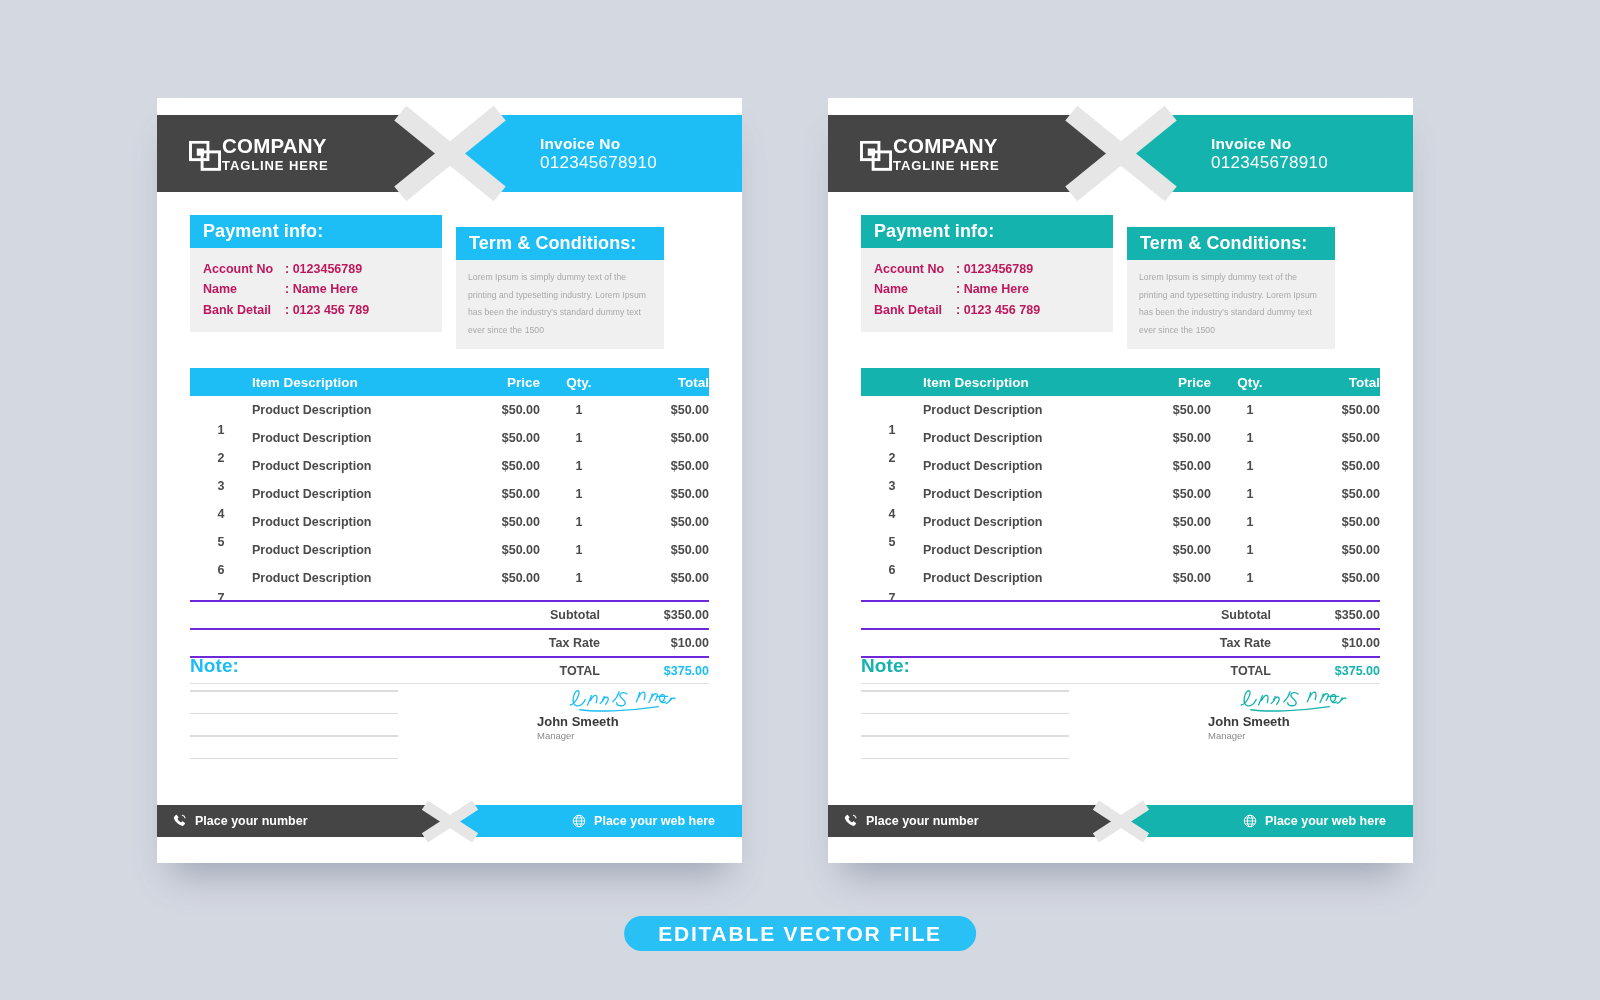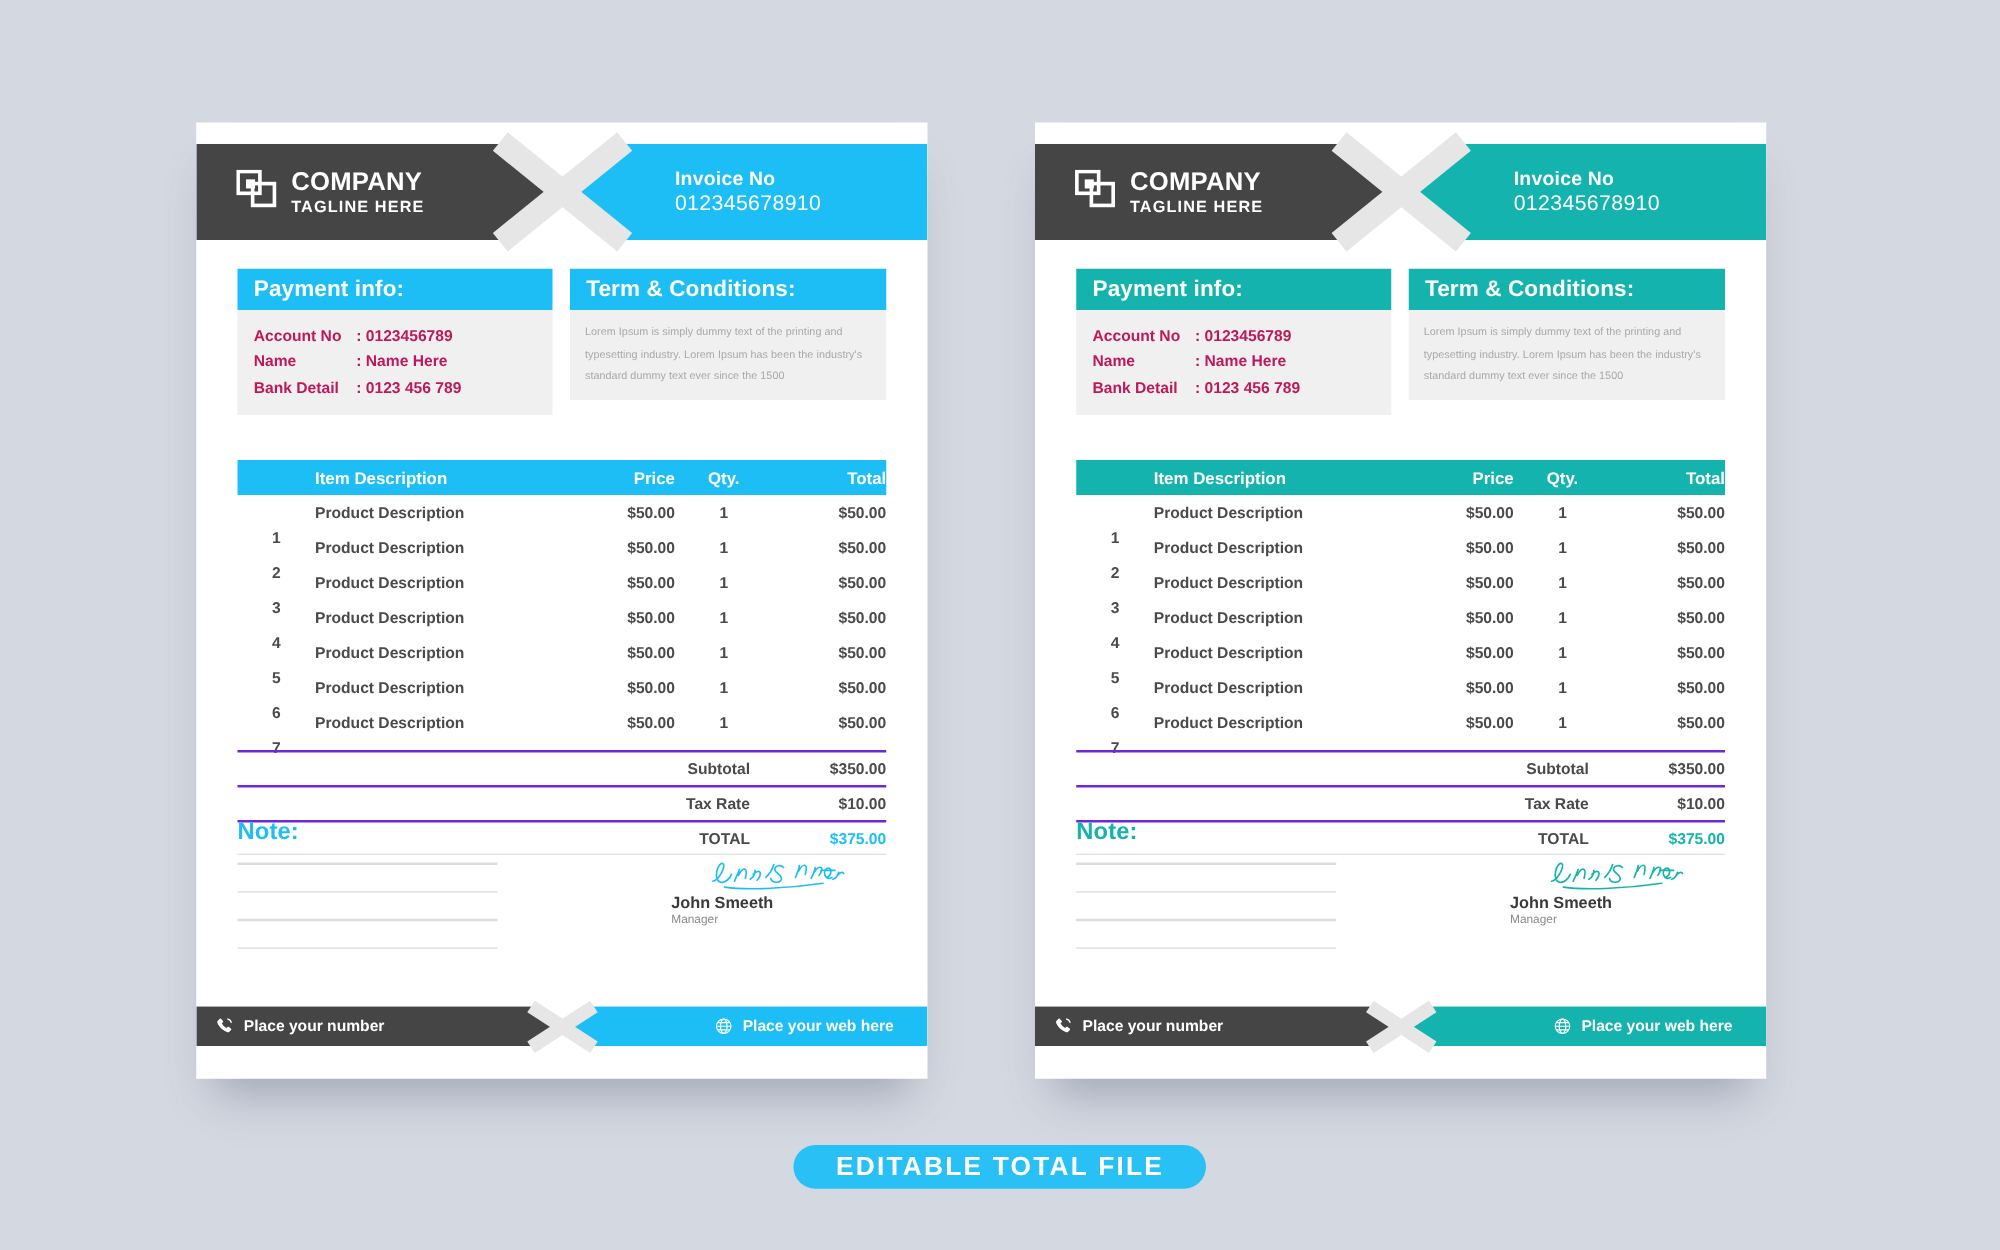--- a/index.html
+++ b/index.html
@@ -46,21 +46,21 @@
     width: 128px; height: 19px;
     background: #e6e6e6;
     margin-left: -64px; margin-top: -9.5px;
   }
   .hdr-x .bar.a { transform: rotate(39deg); }
   .hdr-x .bar.b { transform: rotate(-39deg); }
 
   .brand {
     position: absolute; left: 32px; top: 50%;
     transform: translateY(-50%);
-    display: flex; align-items: flex-start; gap: 11px;
+    display: flex; align-items: flex-end; 
   }
   .logo-mark { width: 33px; height: 31px; display: block; }
   .brand-txt { line-height: 1; }
   .brand-name {
     color: #fff; font-size: 20.5px; font-weight: bold;
     letter-spacing: .2px;
   }
   .brand-tag {
     color: #fff; font-size: 13px; font-weight: 600;
     letter-spacing: .9px; margin-top: 3px;
@@ -72,21 +72,21 @@
   }
   .inv-no .lbl { font-size: 15.5px; font-weight: bold; letter-spacing: .2px; }
   .inv-no .val { font-size: 17px; font-weight: 500; letter-spacing: .3px; }
 
   
   .info-band {
     position: absolute; left: 33px; top: 117px;
     width: 519px; display: flex; gap: 14px;
   }
   .info-box { width: 252px; }
-  .info-box.wide { width: 253px; }
+  .info-box.wide { width: 208px; margin-top: 12px; }
   .info-head {
     height: 33px; display: flex; align-items: center;
     padding-left: 13px;
     color: #fff; font-size: 18px; font-weight: bold;
     letter-spacing: .1px;
   }
   .info-body {
     background: #f0f0f0; padding: 11px 13px 12px 13px;
   }
   .pay-row {
@@ -539,15 +539,15 @@
               <line x1="2.4" y1="4.6" x2="13.6" y2="4.6"></line>
               <line x1="2.4" y1="11.4" x2="13.6" y2="11.4"></line>
             </g>
           </svg>
           <span>Place your web here</span>
         </div>
       </div>
     </div>
 
   <div class="badge" style="background: rgb(41, 192, 245);">
-    <span>EDITABLE TOTAL  FILE</span>
+    <span>EDITABLE VECTOR  FILE</span>
   </div>
 </div>
 
 </body></html>

